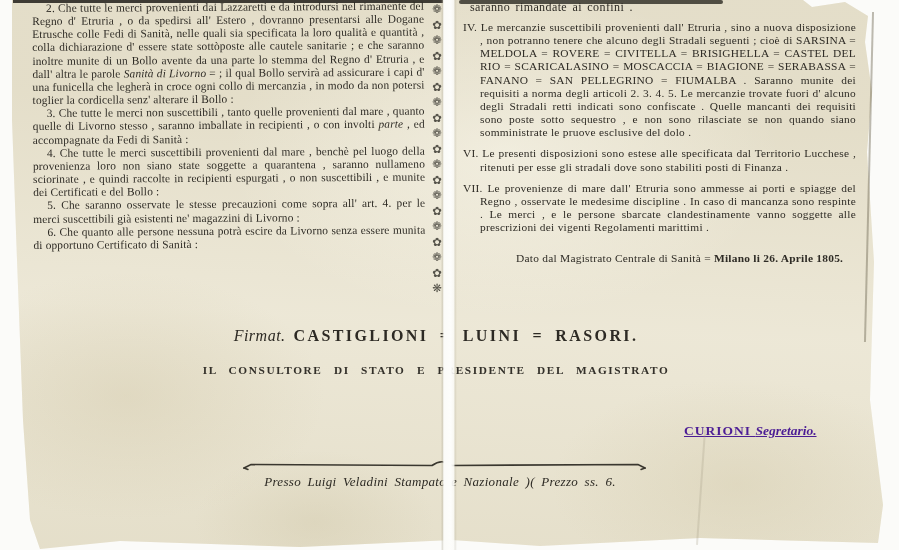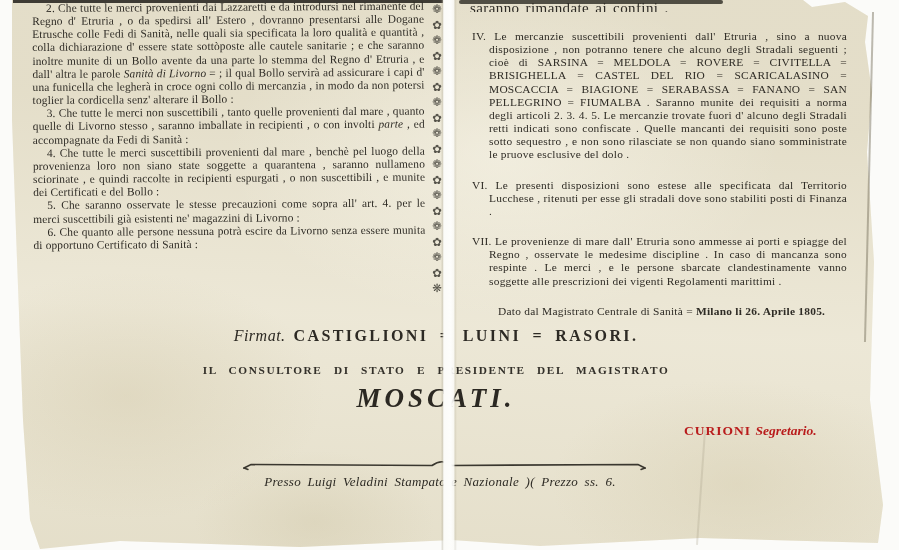--- a/index.html
+++ b/index.html
@@ -19,48 +19,48 @@
       radial-gradient(ellipse 200px 120px at 35% 95%, rgba(205,196,164,.35), transparent 60%),
       linear-gradient(3deg, rgba(205,196,165,.22), rgba(242,238,224,.2) 42%, rgba(206,197,168,.25) 78%);
     clip-path:polygon(12px 0,803px 0,812px 7px,845px 2px,868px 16px,865px 42px,872px 92px,867px 152px,874px 262px,870px 400px,883px 505px,878px 543px,700px 538px,540px 546px,452px 540px,300px 547px,120px 541px,40px 549px,30px 520px,23px 420px,17px 260px,12px 120px);
   }
   .edge-line{position:absolute; left:868px; top:12px; width:1.5px; height:330px;
     background:rgba(110,104,84,.45); transform:rotate(1.4deg);}
   .top-strip{position:absolute; left:13px; top:0; width:430px; height:3px; background:#211f1a; opacity:.85;}
   .top-smear{position:absolute; left:459px; top:0; width:264px; height:3.5px; background:#2b2922; opacity:.8; border-radius:2px;}
 
   .clipped-line{position:absolute; left:470px; top:3px; height:9px; width:300px; overflow:hidden;}
-  .clipped-line span{display:block; margin-top:-3px; font-size:15px; letter-spacing:.4px; word-spacing:2px;}
+  .clipped-line span{display:block; margin-top:-3px; font-size:12px; letter-spacing:.4px; word-spacing:2px;}
 
   .col{position:absolute; text-align:justify; font-size:11.4px; line-height:13.15px; letter-spacing:.15px;}
   .col p{margin:0; text-indent:14px;}
   .col-left{left:32px; top:2px; width:392px; transform:rotate(-.35deg); transform-origin:0 0;}
   .col-right{left:472px; top:13px; width:392px; letter-spacing:.25px;}
-  .col-right .item{margin:17px; padding-left:0; text-indent:-17px;}
-  .col-right .dateline{margin:0; text-indent:-14px;padding-left:40px;}
+  .col-right .item{margin:8px; padding-left:0; text-indent:-17px;}
+  .col-right .dateline{margin:18px; text-indent:-14px;padding-left:40px;}
 
   .divider{
     position:absolute; left:426px; top:2px; height:322px; width:18px;
     writing-mode:vertical-rl; text-orientation:upright;
     font-family:"DejaVu Sans",sans-serif; font-size:11.5px; letter-spacing:1.5px;
     color:#44423a; overflow:hidden; opacity:.9;
   }
 
   .firmat{position:absolute; left:176px; top:327px; width:520px; text-align:center;
     font-size:16px; color:#2d2a24;}
   .firmat .caps{letter-spacing:2.4px; word-spacing:5px; font-weight:bold;}
   .firmat i{letter-spacing:.5px; margin-right:8px;}
 
   .title-line{position:absolute; left:156px; top:364px; width:560px; text-align:center;
     font-size:11.3px; font-weight:bold; letter-spacing:1.6px; word-spacing:7px; color:#33302a;}
 
   .president{position:absolute; left:196px; top:383px; width:480px; text-align:center;
     font-size:27px; font-style:italic; font-weight:bold; letter-spacing:4px; color:#2b2822;}
 
-  .secretary{position:absolute; left:684px; top:423px; font-size:13.5px; color:#b91c1c;}
+  .secretary{position:absolute; left:684px; top:423px; font-size:13.5px; color:#4c1d95;text-decoration:underline;}
   .secretary .caps{font-weight:bold; letter-spacing:1px;}
   .secretary i{font-weight:bold;}
 
   .rule{position:absolute; left:240px; top:459px;}
   .imprint{position:absolute; left:200px; top:474px; width:480px; text-align:center;
     font-style:italic; font-size:13px; word-spacing:3px; letter-spacing:.3px; color:#2d2a24;}
 
   .crease{
     position:absolute; left:441px; top:0; width:16px; height:550px; z-index:5;
     background:linear-gradient(90deg, rgba(251,251,248,0) 0%, rgba(150,144,122,.30) 8%,
@@ -99,21 +99,20 @@
     <p class="item"><span>VII.</span> <span>Le provenienze di mare dall' Etruria sono ammesse ai porti e spiagge del Regno , osservate le medesime discipline . In caso di mancanza sono respinte . Le merci , e le persone sbarcate clandestinamente vanno soggette alle prescrizioni dei vigenti Regolamenti marittimi .</span></p>
     <p class="dateline"><span>Dato dal Magistrato Centrale di Sanità = </span><b>Milano li 26. Aprile 1805.</b></p>
   </div>
 
   <div class="firmat">
     <i>Firmat.</i><span class="caps">CASTIGLIONI = LUINI = RASORI.</span>
   </div>
 
   <div class="title-line">IL CONSULTORE DI STATO E PRESIDENTE DEL MAGISTRATO</div>
 
-  <div class="president">MOSCATI.</div>
 
   <div class="secretary">
     <span class="caps">CURIONI </span><i>Segretario.</i>
   </div>
 
   <svg class="rule" width="410" height="14" viewBox="0 0 410 14">
     <path d="M4,9 L11,5.5 L192,6.5 Q202,-1 212,6.5 L398,5.5 L405,9" fill="none" stroke="#3a372f" stroke-width="1.7" stroke-linecap="round"></path>
     <path d="M4,9 l4,1.5 M405,9 l-4,1.5" fill="none" stroke="#3a372f" stroke-width="1.4" stroke-linecap="round"></path>
   </svg>
 

